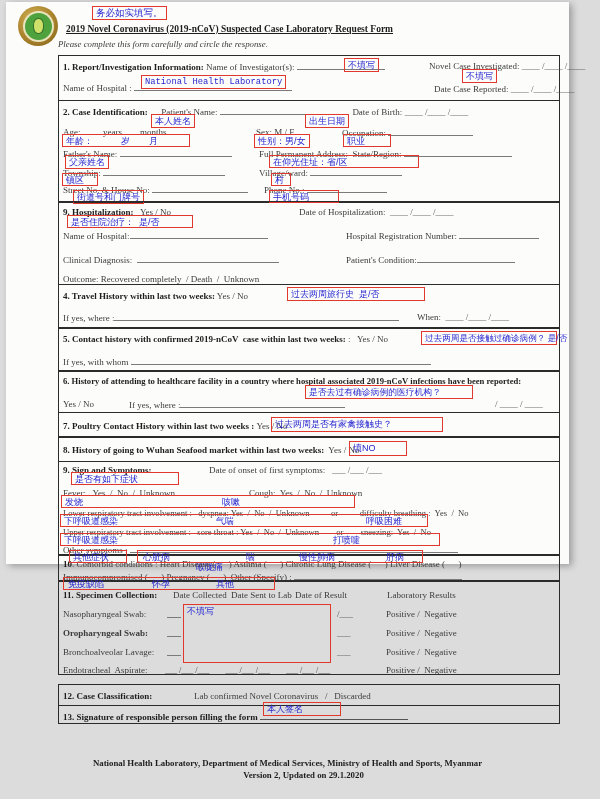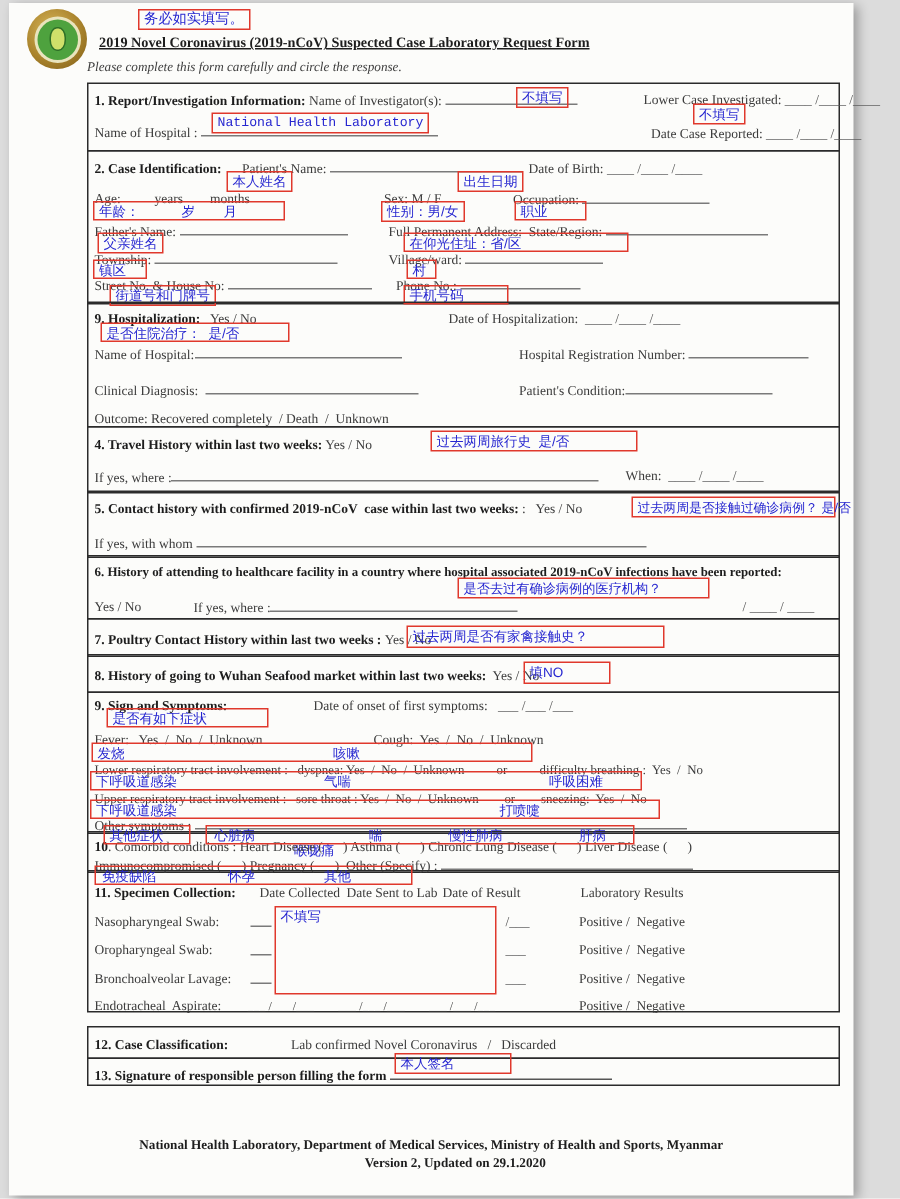--- a/index.html
+++ b/index.html
@@ -2,21 +2,21 @@
 <html><head>
 <meta charset="utf-8">
 <style>
   html,body{margin:0;padding:0;}
   body{
     width:600px;height:799px;position:relative;overflow:hidden;
     background:#dcdcdc;
     font-family:"Liberation Serif","DejaVu Serif",serif;
   }
   .paper{
-    position:absolute;left:6px;top:2px;width:563px;height:795px;
+    position:absolute;left:6px;top:2px;width:563px;height:562px;
     background:#fcfcfa;
     box-shadow:3px 2px 7px rgba(0,0,0,.3);
   }
   .formcol{position:absolute;left:52px;top:55px;width:502px;}
   .sec{position:relative;border:1.6px solid #2b2b2b;margin-top:-1.6px;box-sizing:border-box;}
   .ln{position:absolute;white-space:pre;font-size:9px;line-height:10px;color:#3c3c3c;}
   .b{font-weight:bold;color:#1d1d1d;}
   .ul{display:inline-block;border-bottom:1px solid #7a7a7a;height:8px;vertical-align:baseline;}
   .dt{color:#555;}
   .note{
@@ -52,21 +52,21 @@
   </div>
   <div class="note" style="left:86px;top:4px;font-size:9.5px;">务必如实填写。</div>
   <div class="title">2019 Novel Coronavirus (2019-nCoV) Suspected Case Laboratory Request Form</div>
   <div class="subtitle">Please complete this form carefully and circle the response.</div>
 
   <div class="formcol">
 
     <div class="sec" style="height:46px;">
       <div class="ln" style="left:4px;top:5px;"><span class="b">1. Report/Investigation Information:</span><span> </span><span>Name of Investigator(s):</span> <span class="ul" style="width:88px;"></span></div>
       <div class="note" style="left:285px;top:2px;">不填写</div>
-      <div class="ln" style="left:370px;top:5px;"><span>Lower Case Investigated:</span> <span class="dt">____ /____ /____</span></div>
+      <div class="ln" style="left:370px;top:5px;"><span>Novel Case Investigated:</span> <span class="dt">____ /____ /____</span></div>
       <div class="note" style="left:403px;top:13px;">不填写</div>
       <div class="ln" style="left:4px;top:26px;"><span>Name of Hospital :</span> <span class="ul" style="width:158px;"></span></div>
       <div class="note" style="left:82px;top:19px;font-family:'Liberation Mono','DejaVu Sans Mono',monospace;font-size:8.8px;">National Health Laboratory</div>
       <div class="ln" style="left:375px;top:28px;"><span>Date Case Reported:</span> <span class="dt">____ /____ /____</span></div>
     </div>
 
     <div class="sec" style="height:103px;">
       <div class="ln" style="left:4px;top:5px;"><span class="b">2. Case Identification:</span>      <span>Patient's Name:</span> <span class="ul" style="width:128px;"></span>  <span>Date of Birth:</span> <span class="dt">____ /____ /____</span></div>
       <div class="note" style="left:92px;top:13px;">本人姓名</div>
       <div class="note" style="left:246px;top:13px;">出生日期</div>
@@ -159,21 +159,21 @@
       <div class="ln" style="left:114px;top:9px;">Date Collected</div>
       <div class="ln" style="left:172px;top:9px;">Date Sent to Lab</div>
       <div class="ln" style="left:236px;top:9px;">Date of Result</div>
       <div class="ln" style="left:328px;top:9px;">Laboratory Results</div>
 
       <div class="ln" style="left:4px;top:28px;">Nasopharyngeal Swab:</div>
       <div class="ln" style="left:108px;top:28px;"><span class="ul" style="width:14px;"></span></div>
       <div class="ln" style="left:278px;top:28px;"><span class="dt">/___</span></div>
       <div class="ln" style="left:327px;top:28px;">Positive /  Negative</div>
 
-      <div class="ln" style="left:4px;top:47px;">Oropharyngeal Swab:</div>
+      <div class="ln" style="left:4px;top:47px;font-weight:bold;">Oropharyngeal Swab:</div>
       <div class="ln" style="left:108px;top:47px;"><span class="ul" style="width:14px;"></span></div>
       <div class="ln" style="left:278px;top:47px;"><span class="dt">___</span></div>
       <div class="ln" style="left:327px;top:47px;">Positive /  Negative</div>
 
       <div class="ln" style="left:4px;top:66px;">Bronchoalveolar Lavage:</div>
       <div class="ln" style="left:108px;top:66px;"><span class="ul" style="width:14px;"></span></div>
       <div class="ln" style="left:278px;top:66px;"><span class="dt">___</span></div>
       <div class="ln" style="left:327px;top:66px;">Positive /  Negative</div>
 
       <div class="ln" style="left:4px;top:84px;">Endotracheal  Aspirate:</div>

